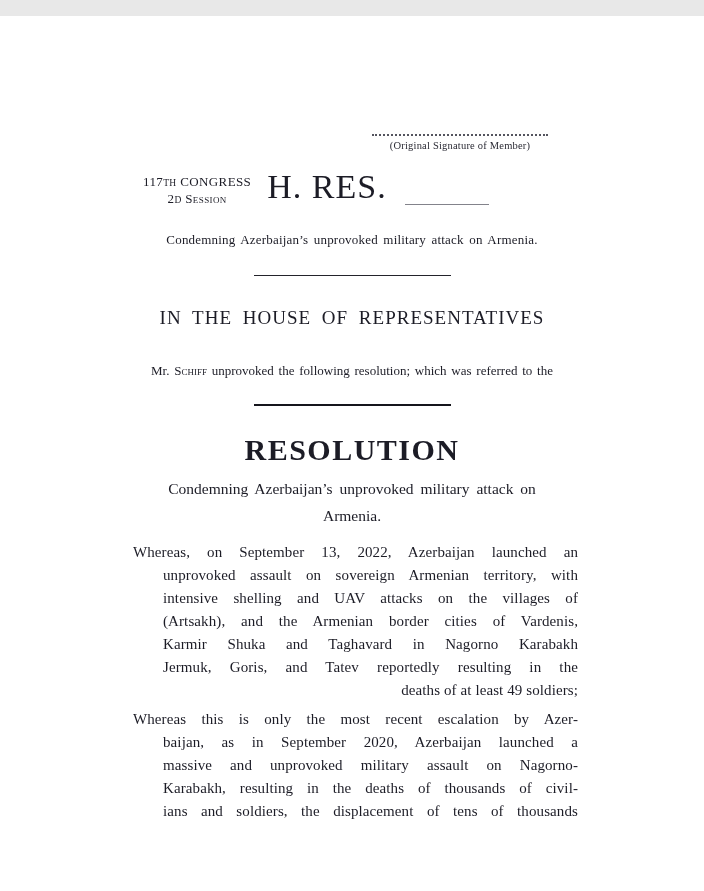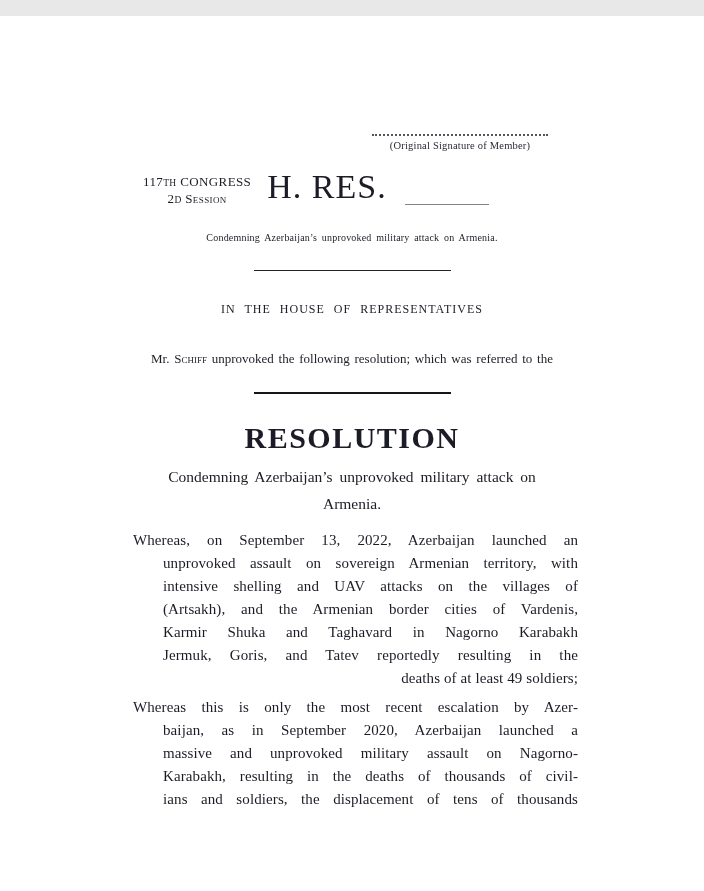--- a/index.html
+++ b/index.html
@@ -61,37 +61,37 @@
     width: 84px;
     border-bottom: 1.5px solid #83838b;
     align-self: flex-end;
     margin: 0 0 3px 18px;
     height: 10px;
   }
 
   .preamble-title {
     margin-top: 24px;
     text-align: center;
-    font-size: 10px;
+    font-size: 13px;
     word-spacing: 2px;
     letter-spacing: 0.2px;
   }
 
   .rule {
     width: 197px;
     margin: 0 auto;
     border: none;
   }
   .rule-1 { margin-top: 27px; border-top: 1.5px solid #23232b; }
   .rule-2 { margin-top: 24px; border-top: 2.5px solid #15151c; }
 
   .chamber {
     margin-top: 31px;
     text-align: center;
-    font-size: 12px;
+    font-size: 19px;
     letter-spacing: 1px;
     word-spacing: 5px;
   }
 
   .action-block {
     margin-top: 32px;
     text-align: center;
     font-size: 13px;
     line-height: 19px;
     word-spacing: 1.5px;

